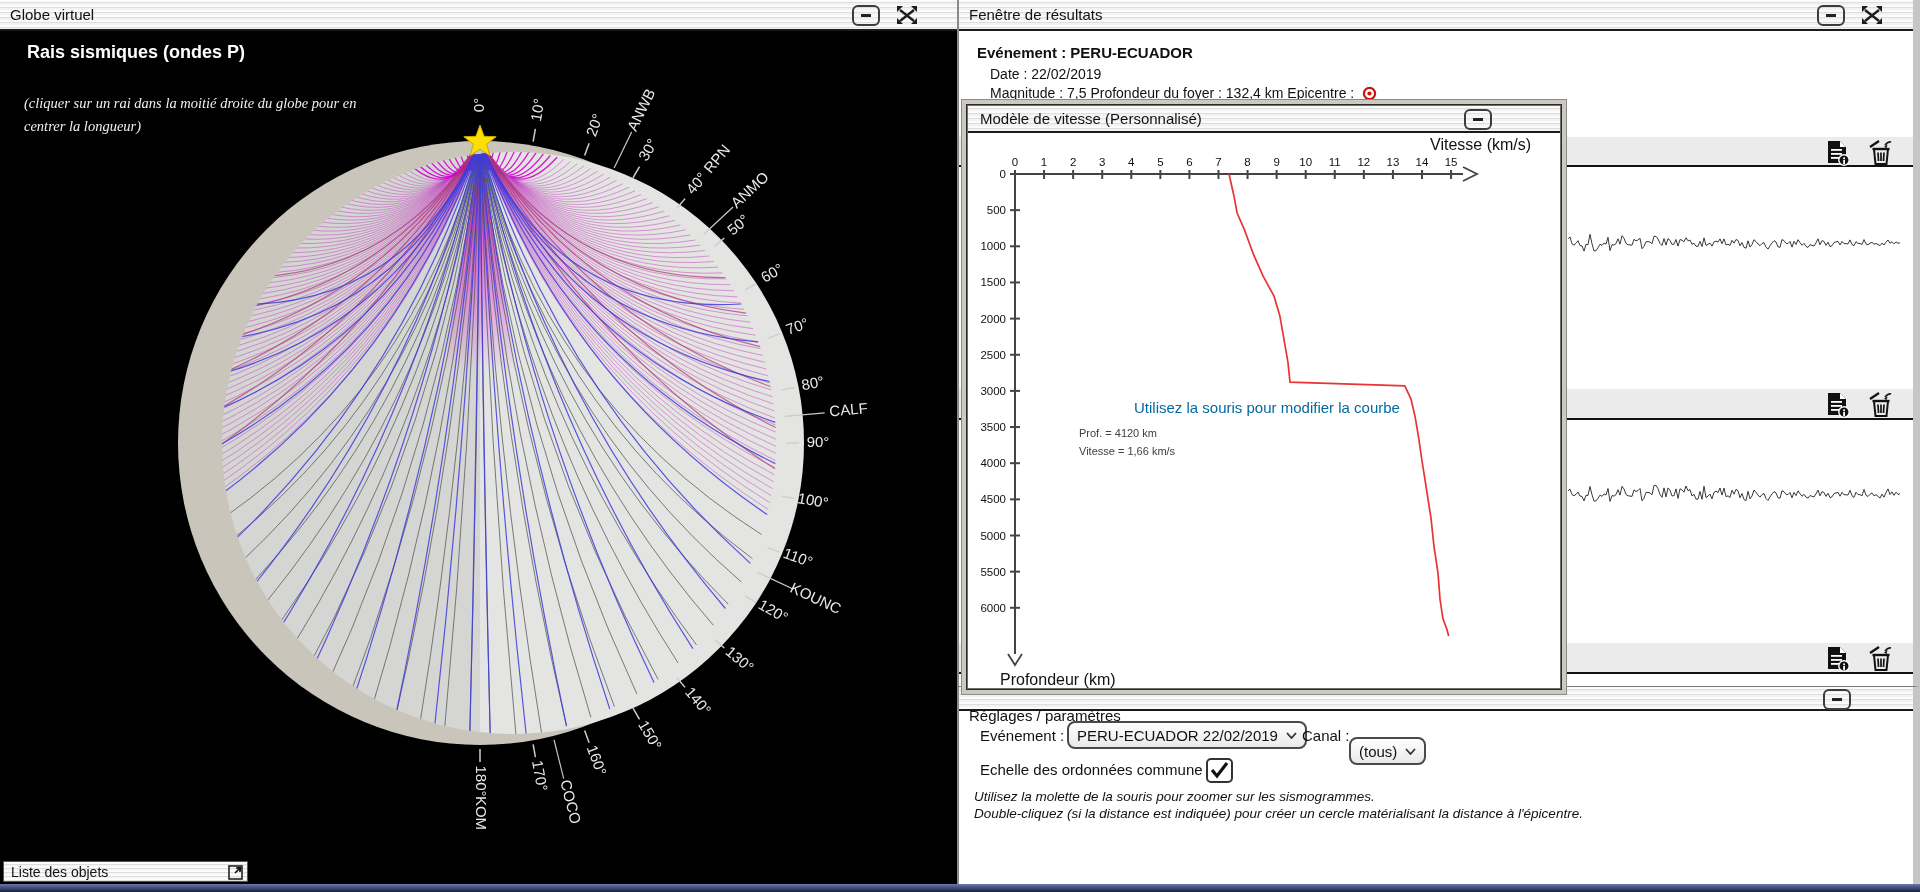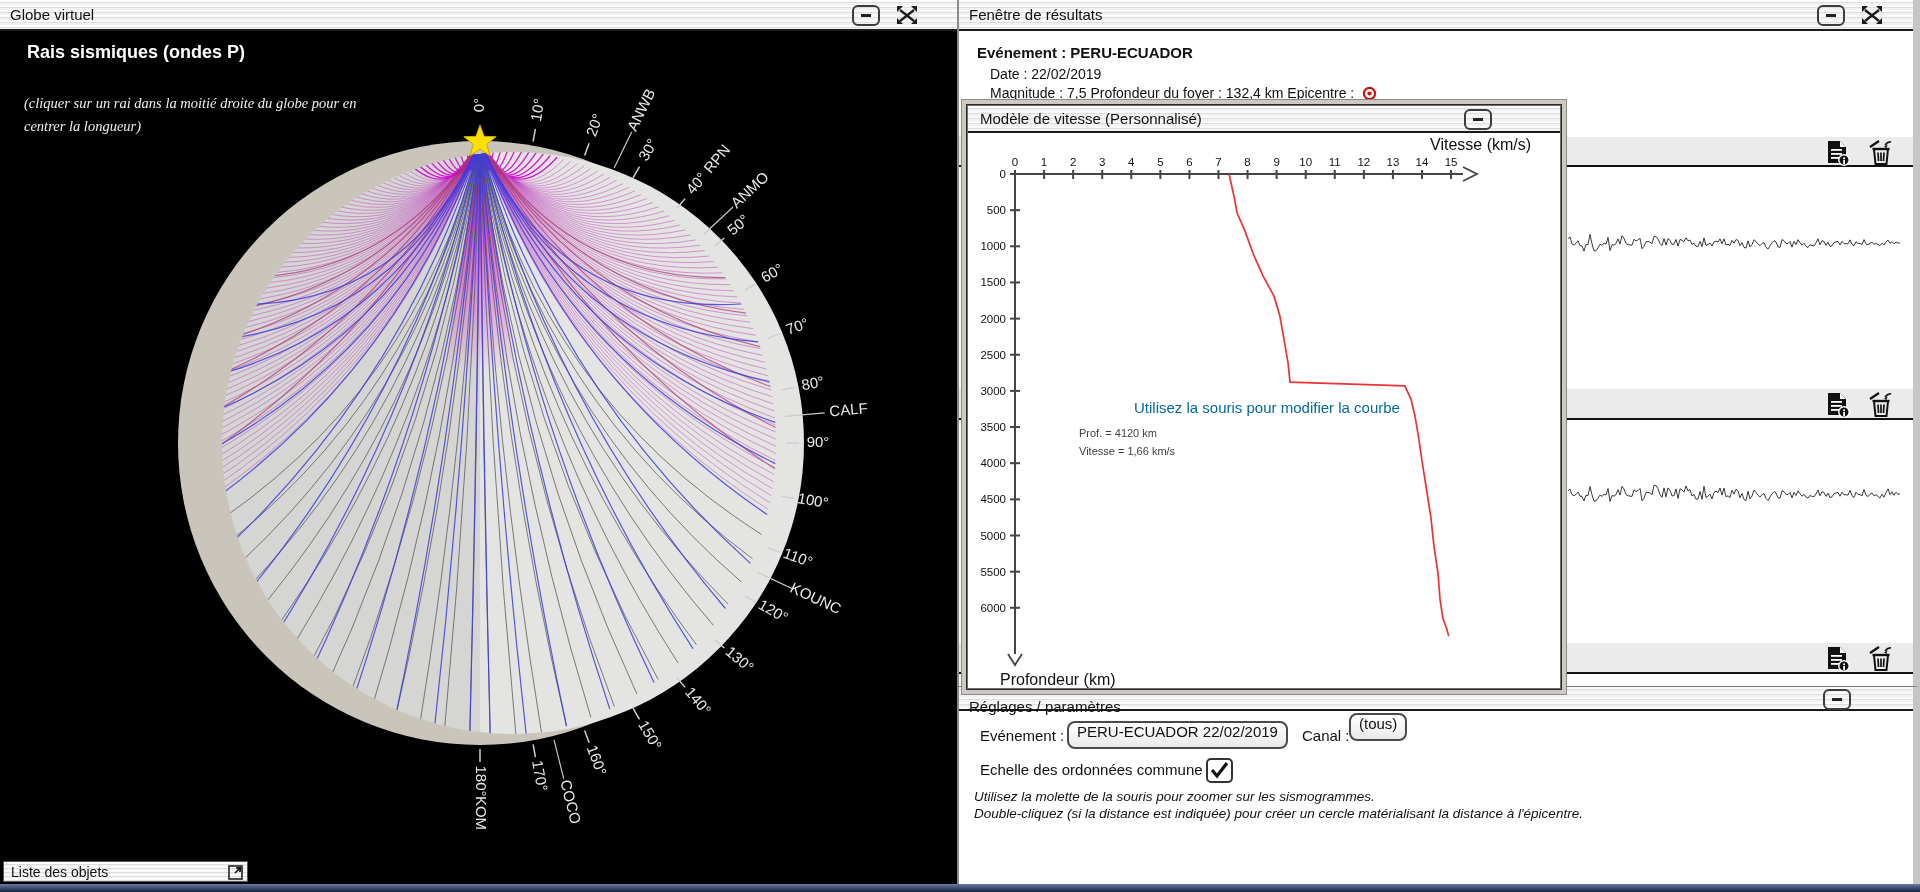--- a/index.html
+++ b/index.html
@@ -19,21 +19,21 @@
   .icon-slot{position:absolute;top:3px;}
   .evt{position:absolute;white-space:nowrap;color:#111;}
   .vel-frame{border:1px solid #6e6e6e;outline:1px solid #2a2a2a;
      box-shadow:0 0 0 5px #cdc9c1,0 0 0 6px #8a8a8a;background:#fff;}
   .bluehint{position:absolute;color:#0369a1;font-size:15px;white-space:nowrap;}
   .readout{position:absolute;color:#404040;font-size:11px;white-space:nowrap;line-height:18px;}
   .axis-cap{position:absolute;color:#111;font-size:16px;white-space:nowrap;}
   .lbl{position:absolute;color:#111;font-size:15px;white-space:nowrap;}
   .dd{position:absolute;display:flex;align-items:center;gap:8px;height:24px;
       border:2px solid #4a4a4a;border-radius:8px;padding:0 8px;
-      background:linear-gradient(#ffffff,#e9e9e9);font-size:15px;color:#111;white-space:nowrap;flex-direction:column;}
+      background:linear-gradient(#ffffff,#e9e9e9);font-size:15px;color:#111;white-space:nowrap;}
   .chk{position:absolute;width:23px;height:21px;border:2.5px solid #333;border-radius:5px;background:#fff;}
   .instr{position:absolute;font-size:13.5px;font-style:italic;color:#111;line-height:17px;white-space:nowrap;}
   .globe-head{position:absolute;color:#fff;font-weight:bold;font-size:18px;white-space:nowrap;}
   .globe-note{position:absolute;color:#f0f0f0;font-style:italic;font-size:14.5px;line-height:23px;white-space:nowrap;}
   .objbar{position:absolute;left:3px;top:861px;width:245px;height:21px;
      background:repeating-linear-gradient(180deg,#fbfbfb 0 2px,#dedede 2px 3px,#f2f2f2 3px 4px);
      border:1px solid #555;box-sizing:border-box;padding-left:28px;}
   .objbar span{position:absolute;left:7px;top:2px;font-size:14px;color:#111;}
   .bottomstrip{position:absolute;left:0;top:884px;width:1920px;height:8px;
      background:linear-gradient(#6a7aa8,#16203f);}
@@ -467,35 +467,35 @@
     <line x1="18" y1="12.5" x2="17.5" y2="21" stroke="#111" stroke-width="1.7"></line>
     <line x1="4" y1="7" x2="13" y2="1" stroke="#111" stroke-width="2.2"></line>
     <path d="M19,5 q3,-4 6,-3" fill="none" stroke="#111" stroke-width="1.8"></path>
     <path d="M18,6.5 l3.5,-2 -1,3.5 z" fill="#111"></path>
   </svg></div>
   </div>
 </div>
 
 <div class="win whitewin" style="left:957px;top:686px;width:963px;height:198px;border-left:2px solid #8a8a8a;border-right:7px solid #c6c6c6;border-top:1px solid #777;">
   <div class="titlebar" style="height:24px;">
-    <span class="ttl" style="top:11px;">Réglages / paramètres</span>
+    <span class="ttl" style="top:20px;">Réglages / paramètres</span>
     <div class="btn-min" style="left:864px;top:2px;">
         <i></i>
       </div>
   </div>
 
   <span class="lbl" style="left:21px;top:40px;">Evénement :</span>
   <div class="dd" style="left:108px;top:34px;">
     <span>PERU-ECUADOR 22/02/2019</span>
     <svg width="11" height="7" viewBox="0 0 11 7">
         <path d="M1,1 L5.5,6 L10,1" fill="none" stroke="#333" stroke-width="1.8"></path>
       </svg>
   </div>
   <span class="lbl" style="left:343px;top:40px;">Canal :</span>
-  <div class="dd" style="left:390px;top:26px;">
+  <div class="dd" style="left:390px;top:50px;">
     <span>(tous)</span>
     <svg width="11" height="7" viewBox="0 0 11 7">
         <path d="M1,1 L5.5,6 L10,1" fill="none" stroke="#333" stroke-width="1.8"></path>
       </svg>
   </div>
 
   <span class="lbl" style="left:21px;top:74px;">Echelle des ordonnées commune :</span>
   <div class="chk" style="left:247px;top:71px;">
     <svg width="23" height="21" viewBox="0 0 23 21">
         <path d="M4,10 L9,16 L19,3" fill="none" stroke="#111" stroke-width="3.2"></path>

